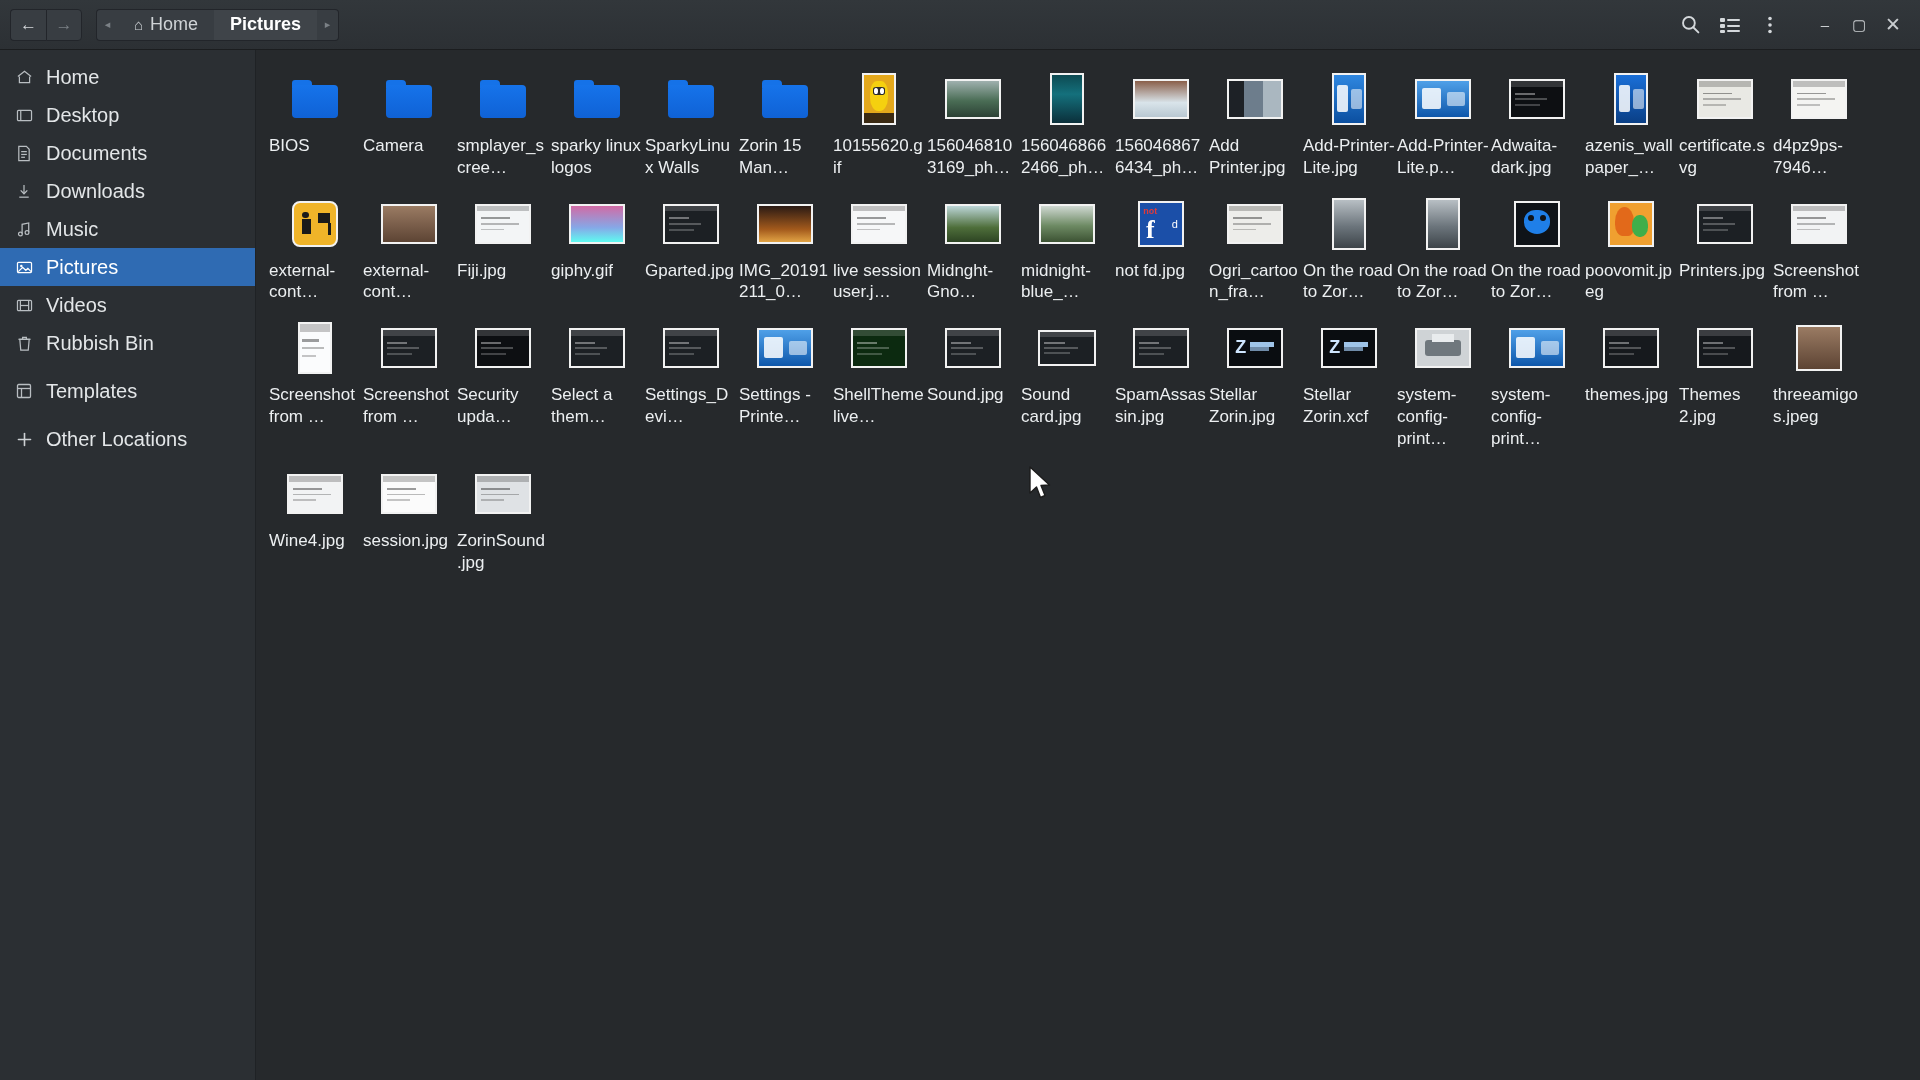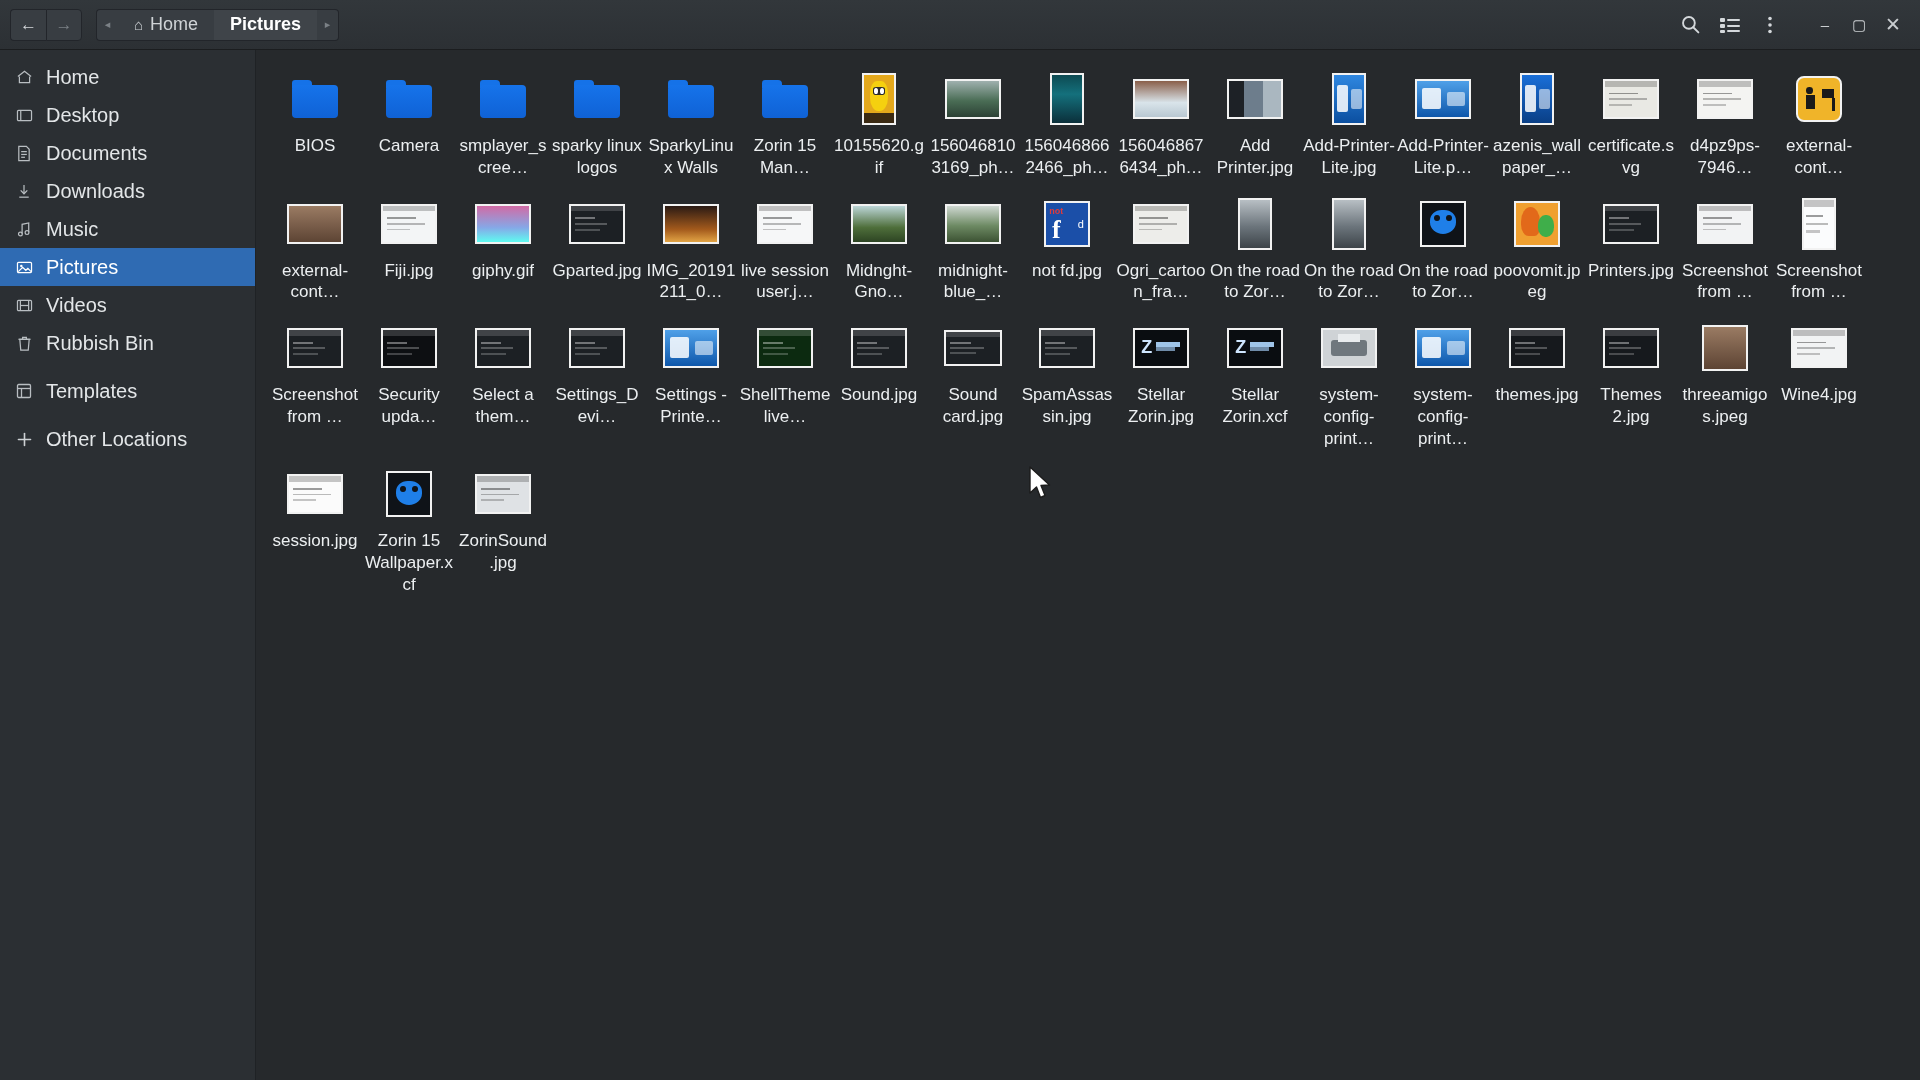--- a/index.html
+++ b/index.html
@@ -121,21 +121,20 @@
   }
   .thumbwrap {
     height: 62px;
     display: flex; align-items: center; justify-content: center;
     margin-bottom: 5px;
   }
   .label {
     font-size: 17px;
     line-height: 1.28;
     color: #eceff1;
-    text-align: center;
     width: 92px;
     word-wrap: break-word;
     overflow-wrap: anywhere;
   }
 
   
   .folder {
     width: 46px; height: 38px;
     position: relative;
   }
@@ -454,20 +453,33 @@
               <div class="ph-layer">
                 <div style="position:absolute;left:10%;top:20%;width:36%;height:58%;background:rgba(255,255,255,.85);border-radius:2px;"></div>
                 <div style="position:absolute;right:8%;top:30%;width:34%;height:40%;background:rgba(255,255,255,.55);border-radius:2px;"></div>
               </div>
             </div>
           </div>
           <div class="label">Add-Printer-Lite.p…</div>
         </div>
         <div class="item">
           <div class="thumbwrap">
+            <div class="photo land" style="background:#0d0f12;">
+              <div class="ph-layer">
+                <div style="position:absolute;left:0;top:0;width:100%;height:16%;background:rgba(255,255,255,.16);"></div>
+                <div style="position:absolute;left:8%;top:32%;width:38%;height:6%;background:rgba(255,255,255,.38);"></div>
+                <div style="position:absolute;left:8%;top:48%;width:62%;height:6%;background:rgba(255,255,255,.26);"></div>
+                <div style="position:absolute;left:8%;top:64%;width:48%;height:6%;background:rgba(255,255,255,.22);"></div>
+              </div>
+            </div>
+          </div>
+          <div class="label">Adwaita-dark.jpg</div>
+        </div>
+        <div class="item">
+          <div class="thumbwrap">
             <div class="photo port" style="background:linear-gradient(#1a6fd8,#0a3f86);">
               <div class="ph-layer">
                 <div style="position:absolute;left:10%;top:20%;width:36%;height:58%;background:rgba(255,255,255,.85);border-radius:2px;"></div>
                 <div style="position:absolute;right:8%;top:30%;width:34%;height:40%;background:rgba(255,255,255,.55);border-radius:2px;"></div>
               </div>
             </div>
           </div>
           <div class="label">azenis_wallpaper_…</div>
         </div>
         <div class="item">
@@ -904,32 +916,20 @@
             <div class="photo land" style="background:#fbfbfb;">
               <div class="ph-layer">
                 <div style="position:absolute;left:0;top:0;width:100%;height:16%;background:rgba(0,0,0,.22);"></div>
                 <div style="position:absolute;left:8%;top:32%;width:56%;height:5%;background:rgba(0,0,0,.38);"></div>
                 <div style="position:absolute;left:8%;top:48%;width:72%;height:5%;background:rgba(0,0,0,.26);"></div>
                 <div style="position:absolute;left:8%;top:64%;width:44%;height:5%;background:rgba(0,0,0,.22);"></div>
               </div>
             </div>
           </div>
           <div class="label">session.jpg</div>
-        </div>
-        <div class="item">
-          <div class="thumbwrap">
-            <div class="photo sq" style="background:#0f1318;">
-              <div class="ph-layer">
-                <div style="position:absolute;left:18%;top:18%;width:64%;height:58%;background:#1f7fe8;border-radius:45% 45% 50% 50%;"></div>
-                <div style="position:absolute;left:28%;top:30%;width:14%;height:14%;background:#0f1318;border-radius:50%;"></div>
-                <div style="position:absolute;left:58%;top:30%;width:14%;height:14%;background:#0f1318;border-radius:50%;"></div>
-              </div>
-            </div>
-          </div>
-          <div class="label">Zorin 15 Wallpaper.xcf</div>
         </div>
         <div class="item">
           <div class="thumbwrap">
             <div class="photo land" style="background:#dfe2e5;">
               <div class="ph-layer">
                 <div style="position:absolute;left:0;top:0;width:100%;height:16%;background:rgba(0,0,0,.22);"></div>
                 <div style="position:absolute;left:8%;top:32%;width:56%;height:5%;background:rgba(0,0,0,.38);"></div>
                 <div style="position:absolute;left:8%;top:48%;width:72%;height:5%;background:rgba(0,0,0,.26);"></div>
                 <div style="position:absolute;left:8%;top:64%;width:44%;height:5%;background:rgba(0,0,0,.22);"></div>
               </div>

